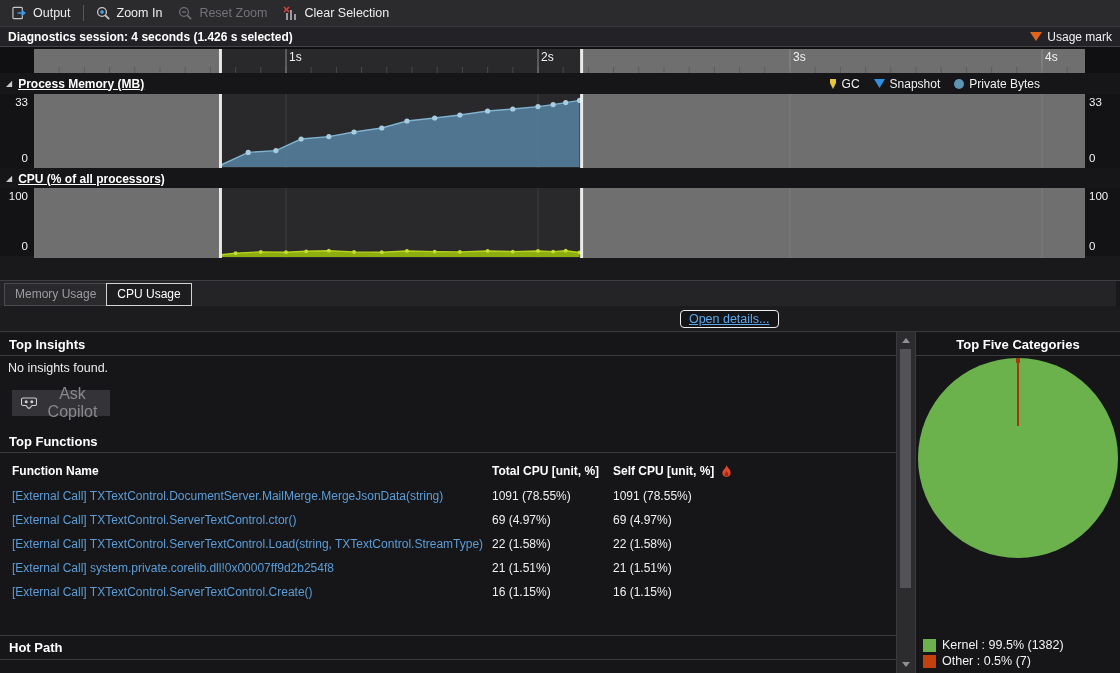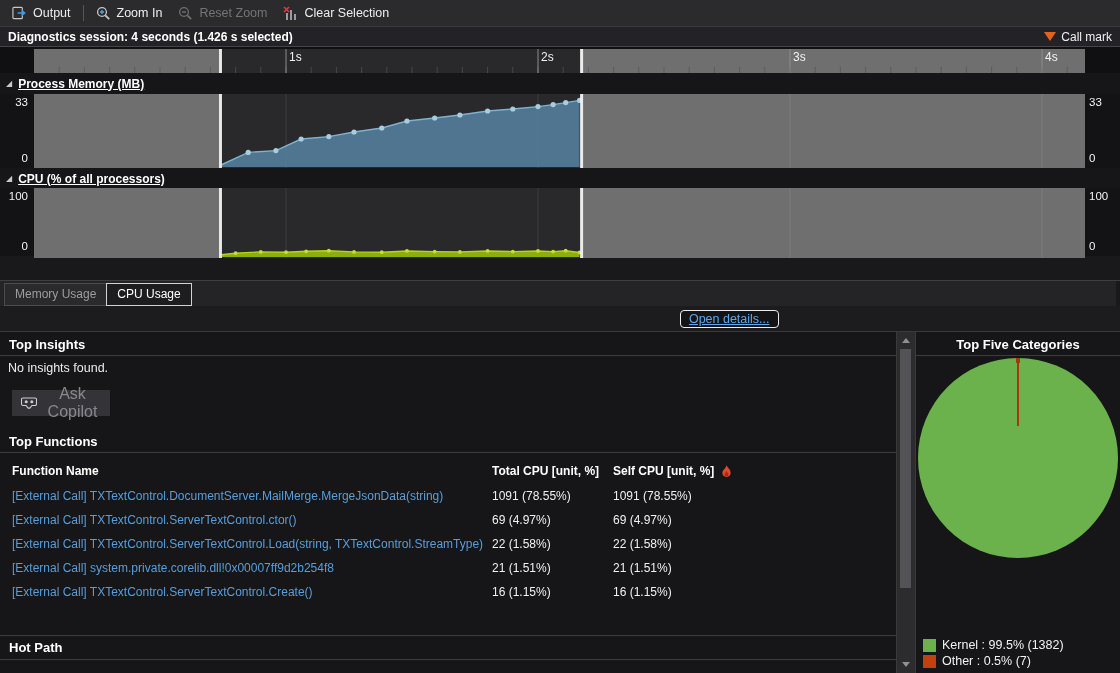--- a/index.html
+++ b/index.html
@@ -132,21 +132,21 @@
           </svg>
       </span>
       <span>Clear Selection</span>
     </div>
   </div>
 
   <div id="session-bar">
     <span id="session-text">Diagnostics session: 4 seconds (1.426 s selected)</span>
     <span id="user-mark">
       <span class="tri-down-orange"></span>
-      <span>Call mark</span>
+      <span>Usage mark</span>
     </span>
   </div>
 
   <div id="ruler">
     <svg id="ruler-svg" width="1120" height="26" viewBox="0 0 1120 26">
         <g transform="translate(0,2)">
           <rect x="34" y="0" width="1051" height="24" fill="#6f6f6f"></rect>
           <rect x="220.984" y="0" width="360.10799999999995" height="24" fill="#29292b"></rect>
           <line x1="59.2" y1="18" x2="59.2" y2="24" stroke="#5c5c5c" stroke-width="1"></line>
           <line x1="84.4" y1="18" x2="84.4" y2="24" stroke="#5c5c5c" stroke-width="1"></line>
@@ -199,20 +199,42 @@
           <text x="1045" y="12" fill="#f2f2f2" font-size="12" font-family="Liberation Sans, sans-serif">4s</text>
           <rect x="218.984" y="0" width="3" height="24" fill="#f2f2f2" opacity="0.92"></rect>
           <rect x="580.092" y="0" width="3" height="24" fill="#f2f2f2" opacity="0.95"></rect>
         </g>
       </svg>
   </div>
 
   <div id="mem-header" class="section-header">
     <span class="collapse-glyph">◢</span>
     <span class="section-title">Process Memory (MB)</span>
+    <div class="chart-legend">
+      <span class="leg-item">
+        <span>
+            <svg width="8" height="10" viewBox="0 0 8 10">
+              <path d="M1 0 h6 v4 L4 10 L1 4 Z" fill="#e8c33c"></path>
+            </svg>
+          </span>
+        <span>GC</span>
+      </span>
+      <span class="leg-item">
+        <span>
+            <svg width="11" height="9" viewBox="0 0 11 9">
+              <polygon points="0,0 11,0 5.5,9" fill="#2f8fe0"></polygon>
+            </svg>
+          </span>
+        <span>Snapshot</span>
+      </span>
+      <span class="leg-item">
+        <span class="leg-circle"></span>
+        <span>Private Bytes</span>
+      </span>
+    </div>
   </div>
   <div id="mem-chart" class="chart-wrap">
     <span class="axis-label al-left al-top">33</span>
     <span class="axis-label al-left al-bottom">0</span>
     <span class="axis-label al-right al-top">33</span>
     <span class="axis-label al-right al-bottom">0</span>
     <svg id="memory-chart-svg" width="1120" height="74" viewBox="0 0 1120 74">
         <rect x="34" y="0" width="1051" height="74" fill="#6f6f6f"></rect>
         <rect x="220.984" y="0" width="360.10799999999995" height="74" fill="#29292b"></rect>
         <line x1="286" y1="0" x2="286" y2="74" stroke="#3d3d40" stroke-width="1"></line>

